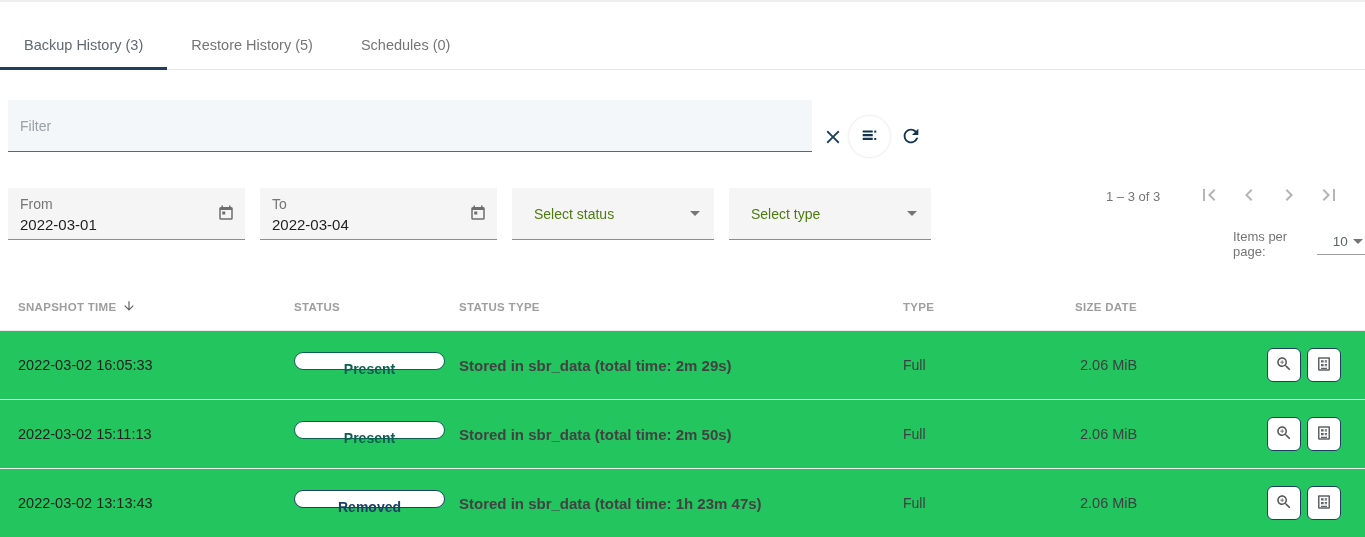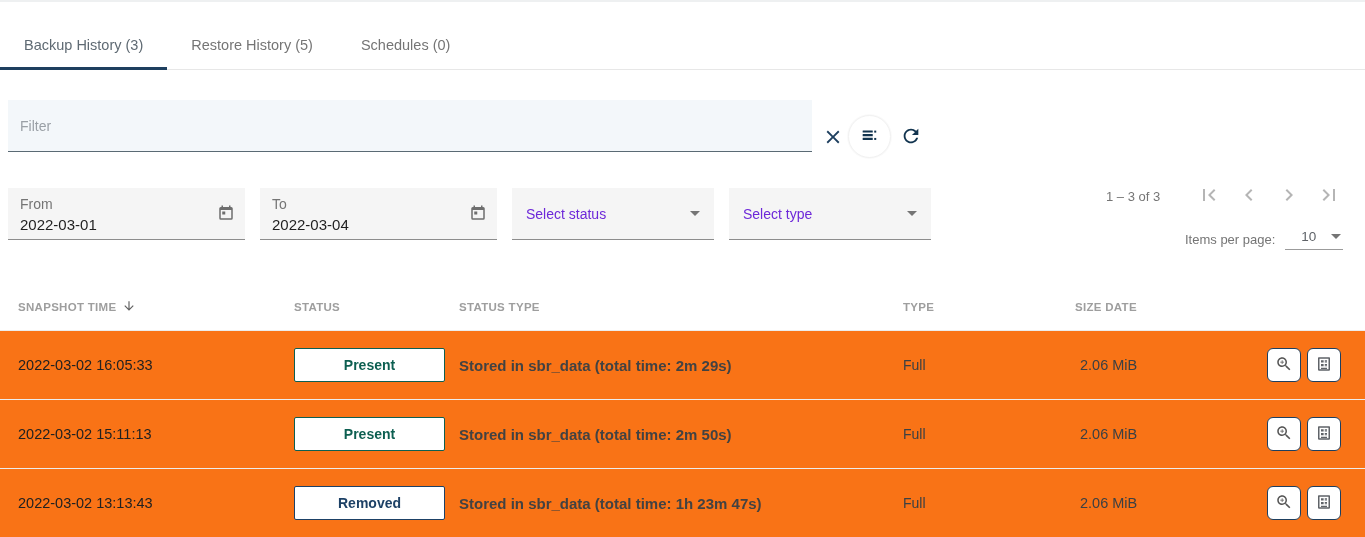--- a/index.html
+++ b/index.html
@@ -32,49 +32,49 @@
 
   
   .field { position:absolute; top:188px; height:52px; background:#f5f5f5; border-bottom:1px solid #8d8d8d; }
   .date-field { padding:8px 12px 0 12px; }
   .date-field .flabel { font-size:14px; color:#757575; display:block; margin-bottom:4px; }
   .date-field .fvalue { font-size:15px; color:#1f1f1f; }
   .date-field .cal { position:absolute; right:10px; top:16px; cursor:pointer; }
 
   .select-field { display:flex; align-items:center; justify-content:space-between;
                   padding:0 14px; cursor:pointer; }
-  .select-field .sptext { font-size:14px; color:#6d28d9; }
+  .select-field .sptext { font-size:14px; color:#4d7c0f;margin-left:8px; }
   .caret { width:0; height:0; border-left:5px solid transparent; border-right:5px solid transparent;
            border-top:5px solid #757575; }
 
   
   .range-label { position:absolute; top:189px; left:1106px; font-size:13px; color:#757575; }
   .pagenav { position:absolute; top:184px; left:1197px; display:flex; gap:16px; }
   .pagenav .pbtn { width:24px; height:24px; border:none; background:transparent; padding:0;
                    display:flex; align-items:center; justify-content:center; cursor:default; }
   .ipp { position:absolute; top:229px; left:1185px; display:flex; align-items:center; gap:10px; }
-  .ipp .ipp-label { font-size:13px; color:#757575; }
+  .ipp .ipp-label { font-size:13px; color:#757575;margin-left:48px; }
   .ipp .ipp-select { display:flex; align-items:center; justify-content:space-between; width:58px;
                      border-bottom:1px solid #9b9b9b; padding:0 2px 5px 4px; cursor:pointer; }
   .ipp .ipp-value { font-size:13.5px; color:#5f6368;margin-left:12px; }
 
   
   .table { position:absolute; top:284px; left:0; right:0; }
   .trow { display:grid; grid-template-columns:276px 165px 444px 172px 190px 1fr;
           padding-left:18px; align-items:center; }
   .thead { height:46px; }
   .thead .th { font-size:11.5px; font-weight:bold; color:#9e9e9e; letter-spacing:.3px;
                display:flex; align-items:center; gap:6px; }
-  .tbody-row { height:69px; border-top:1px solid #ececec; background:#f97316; }
+  .tbody-row { height:69px; border-top:1px solid #ececec; background:#22c55e; }
   .cell-time { font-size:14.5px; color:#212121; }
   .cell-info { font-size:15px; color:#424242;font-weight:bold; }
   .cell-type { font-size:14px; color:#3c4043; }
   .cell-size { font-size:14.5px; color:#3c4043; padding-left:5px; }
-  .badge { display:inline-block; width:151px; height:34px; line-height:32px; text-align:center;
-           border-radius:2px; border:1px solid; background:#fff; font-size:14px; font-weight:bold; cursor:default; }
+  .badge { display:inline-block; width:151px; height:18px; line-height:32px; text-align:center;
+           border-radius:11px; border:1px solid; background:#fff; font-size:14px; font-weight:bold; cursor:default; }
   .badge--present { color:#0d5f51; border-color:#0d5f51; }
   .badge--removed { color:#1d4166; border-color:#1d4166; }
   .cell-actions { display:flex; justify-content:flex-end; gap:6px; padding-right:24px; }
   .act-btn { width:34px; height:34px; border:1px solid #1e3f5f; border-radius:6px; background:#fff;
              display:flex; align-items:center; justify-content:center; cursor:pointer; padding:0; }
 </style>
 </head>
 <body>
 
 <div class="screen">

